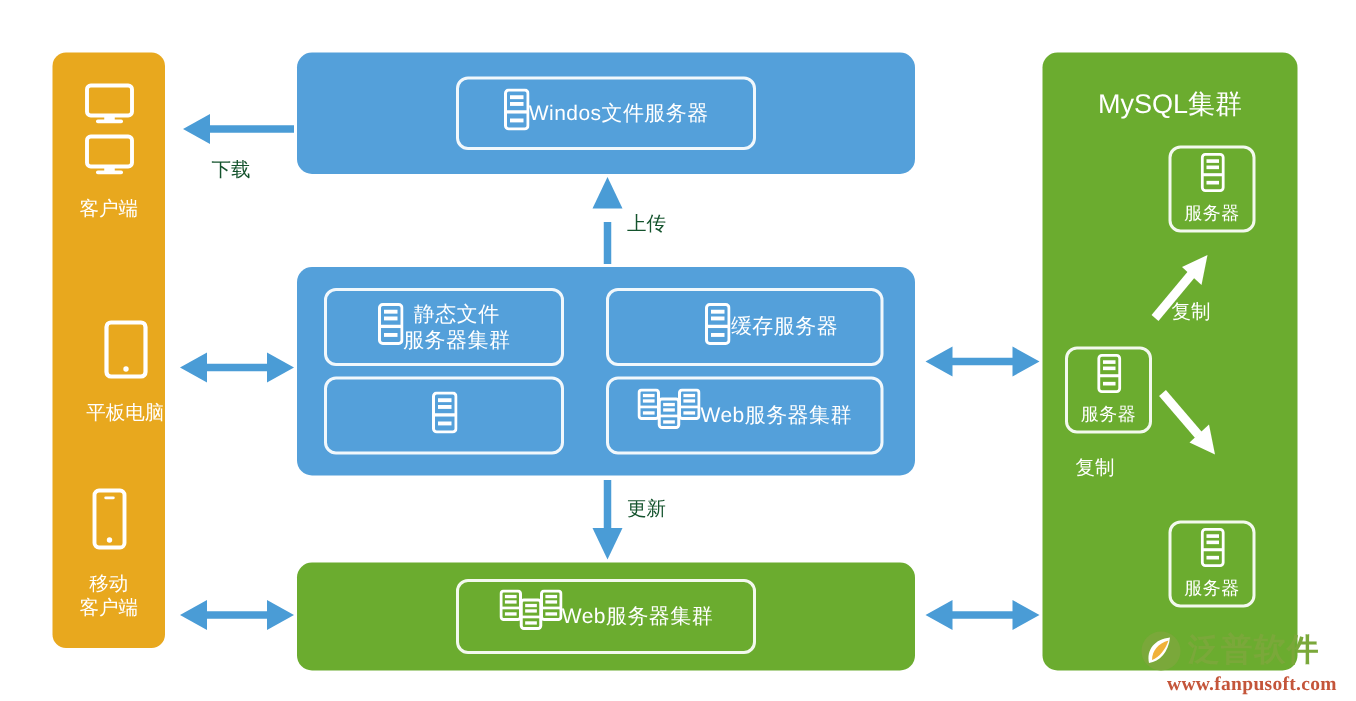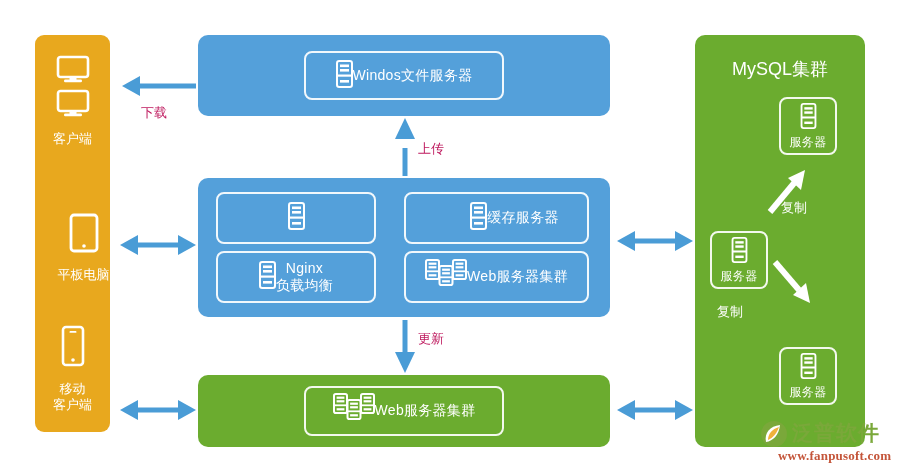--- a/index.html
+++ b/index.html
@@ -13,21 +13,21 @@
   .panel { position:absolute; border-radius: 10px; }
   .card {
     position:absolute;
     border: 2px solid rgba(255,255,255,.92);
     border-radius: 8px;
     display:flex; align-items:center; justify-content:center;
     gap: 0;
     color:#fff;
   }
   .card .lbl { font-size: 14px; line-height: 1.25; text-align:center; white-space:pre-line; letter-spacing:.3px; }
-  .arrow-lbl { position:absolute; color:#be185d; font-size:13px; white-space:nowrap; }
+  .arrow-lbl { position:absolute; color:#14532d; font-size:13px; white-space:nowrap; }
   .wlbl { position:absolute; color:#fff; font-size:13px; white-space:nowrap; text-align:center; }
 
   
   #client-rail { left:35px; top:35px; width:75px; height:397px; background:#e8a81e; border-radius:9px; }
   .rail-item { position:absolute; width:75px; text-align:center; color:#fff; }
   .rail-item .cap { font-size:13px; line-height:1.25; white-space:pre-line; margin-top:14px; }
 
   
   #file-server-panel { left:198px; top:35px; width:412px; height:81px; background:#54a0da; }
   #app-panel        { left:198px; top:178px; width:412px; height:139px; background:#54a0da; }
@@ -120,20 +120,22 @@
     <div class="card" style="left:18px; top:14px; width:160px; height:52px;">
       <span>
         <svg width="17" height="28" viewBox="0 0 17 28">
           <rect x="1" y="1" width="15" height="26" rx="2.2" fill="none" stroke="#fff" stroke-width="2"></rect>
           <rect x="4" y="4.5" width="9" height="2.6" fill="#fff"></rect>
           <rect x="4" y="9" width="9" height="2.6" fill="#fff"></rect>
           <rect x="1" y="14.5" width="15" height="2.2" fill="#fff"></rect>
           <rect x="4" y="20" width="9" height="2.6" fill="#fff"></rect>
         </svg>
       </span>
+      <span class="lbl">静态文件
+服务器集群</span>
     </div>
 
     <div class="card" style="left:206px; top:14px; width:185px; height:52px;padding-left:36px;">
       <span>
         <svg width="17" height="28" viewBox="0 0 17 28">
           <rect x="1" y="1" width="15" height="26" rx="2.2" fill="none" stroke="#fff" stroke-width="2"></rect>
           <rect x="4" y="4.5" width="9" height="2.6" fill="#fff"></rect>
           <rect x="4" y="9" width="9" height="2.6" fill="#fff"></rect>
           <rect x="1" y="14.5" width="15" height="2.2" fill="#fff"></rect>
           <rect x="4" y="20" width="9" height="2.6" fill="#fff"></rect>
@@ -145,22 +147,20 @@
     <div class="card" style="left:18px; top:73px; width:160px; height:52px;">
       <span>
         <svg width="17" height="28" viewBox="0 0 17 28">
           <rect x="1" y="1" width="15" height="26" rx="2.2" fill="none" stroke="#fff" stroke-width="2"></rect>
           <rect x="4" y="4.5" width="9" height="2.6" fill="#fff"></rect>
           <rect x="4" y="9" width="9" height="2.6" fill="#fff"></rect>
           <rect x="1" y="14.5" width="15" height="2.2" fill="#fff"></rect>
           <rect x="4" y="20" width="9" height="2.6" fill="#fff"></rect>
         </svg>
       </span>
-      <span class="lbl">Nginx
-负载均衡</span>
     </div>
 
     <div class="card" style="left:206px; top:73px; width:185px; height:52px;">
       <span>
         <svg width="42" height="32" viewBox="0 0 42 32">
           <rect x="1" y="1" width="13" height="19" rx="1.8" fill="none" stroke="#fff" stroke-width="2"></rect>
           <rect x="3.6" y="3.6" width="7.8" height="2.2" fill="#fff"></rect>
           <rect x="3.6" y="7.2" width="7.8" height="2.2" fill="#fff"></rect>
           <rect x="1" y="11.4" width="13" height="1.8" fill="#fff"></rect>
           <rect x="3.6" y="15.2" width="7.8" height="2.2" fill="#fff"></rect>

